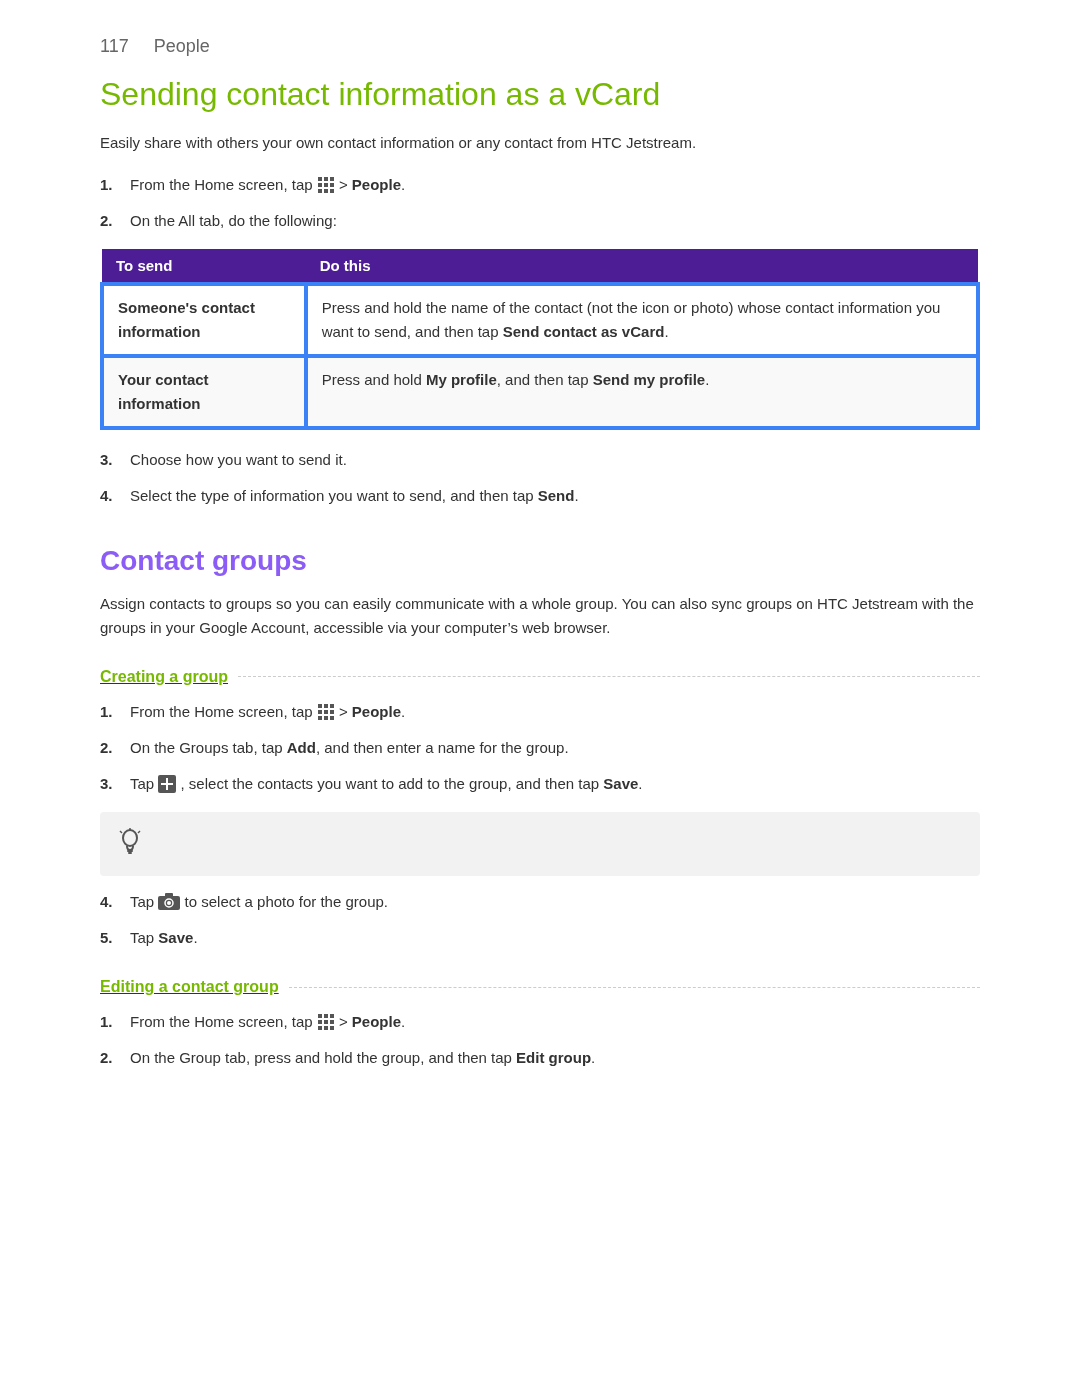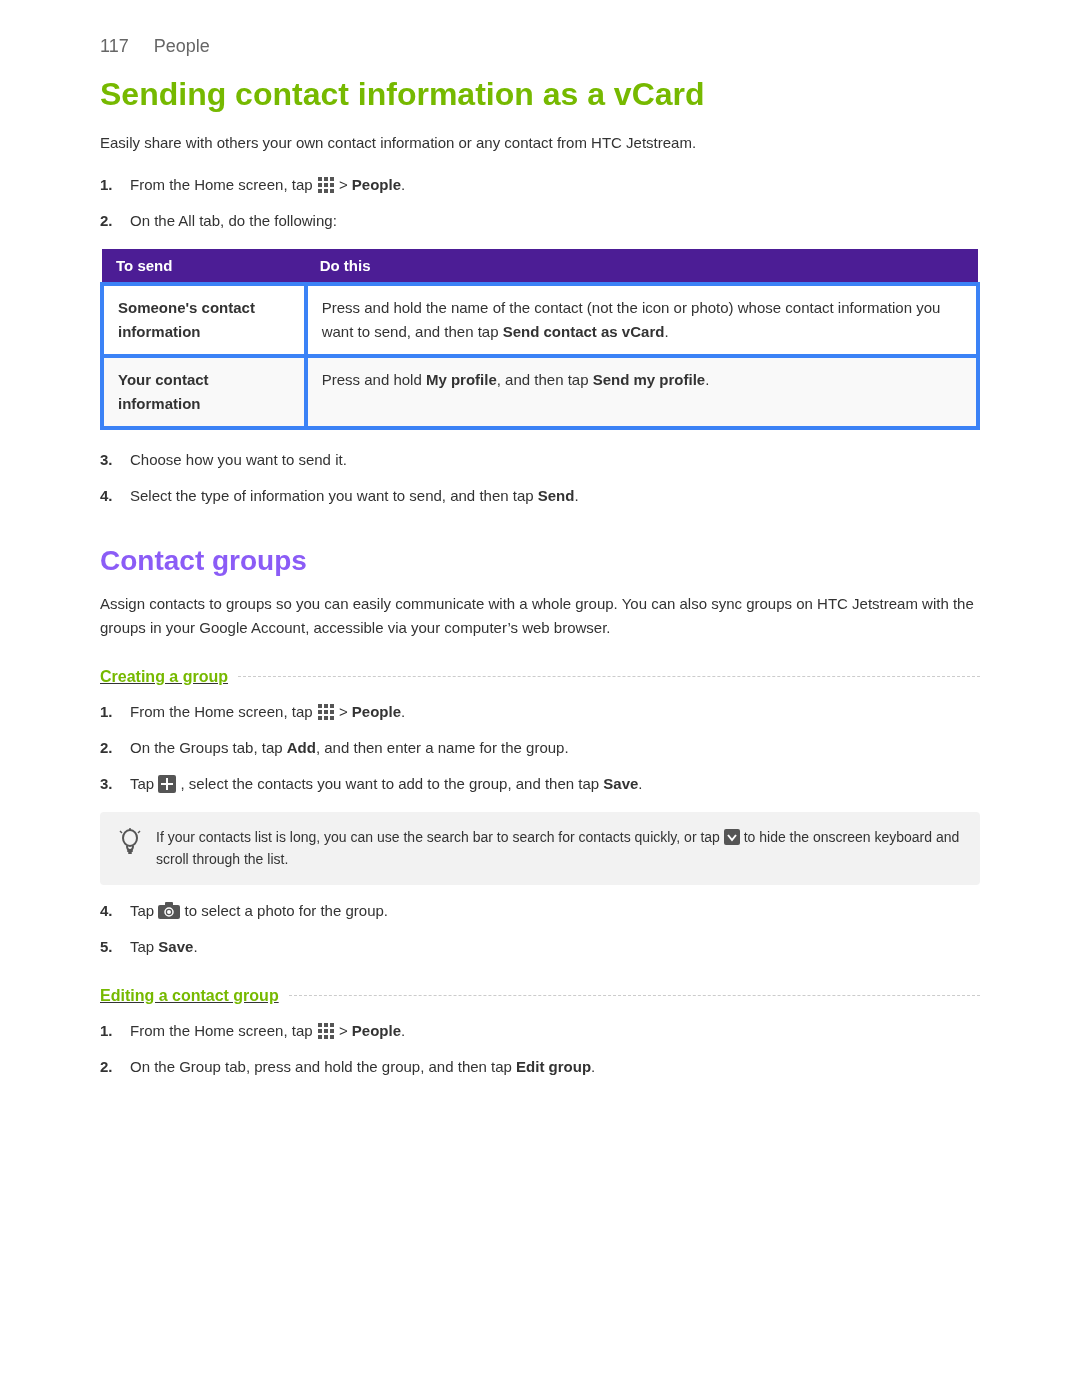--- a/index.html
+++ b/index.html
@@ -15,21 +15,21 @@
     }
 
     .page-number {
       font-size: 18px;
       color: #666666;
       margin-bottom: 18px;
     }
 
     h1 {
       font-size: 32px;
-      font-weight: bold;
+      font-weight: normal;
       color: #76b900;
       margin-bottom: 18px;
       line-height: 1.2;
     }
 
     h2 {
       font-size: 28px;
       font-weight: bold;
       color: #8b5cf6;
       margin-bottom: 14px;
@@ -288,28 +288,20 @@
     <svg width="24" height="28" viewBox="0 0 24 28" xmlns="http://www.w3.org/2000/svg">
       <ellipse cx="12" cy="10" rx="7" ry="8" fill="none" stroke="#555" stroke-width="2"></ellipse>
       <path d="M9 18 Q9 22 12 22 Q15 22 15 18" fill="none" stroke="#555" stroke-width="2"></path>
       <rect x="9" y="22" width="6" height="2" rx="1" fill="#555"></rect>
       <rect x="10" y="24" width="4" height="2" rx="1" fill="#555"></rect>
       <line x1="12" y1="2" x2="12" y2="0" stroke="#555" stroke-width="1.5"></line>
       <line x1="4" y1="5" x2="2" y2="3" stroke="#555" stroke-width="1.5"></line>
       <line x1="20" y1="5" x2="22" y2="3" stroke="#555" stroke-width="1.5"></line>
     </svg>
   </span>
-  <span>
-    If your contacts list is long, you can use the search bar to search for contacts quickly, or tap
-    <svg class="inline-chevron-down" viewBox="0 0 16 16" xmlns="http://www.w3.org/2000/svg">
-      <rect x="0" y="0" width="16" height="16" fill="#555" rx="2"></rect>
-      <polyline points="4,6 8,11 12,6" fill="none" stroke="#fff" stroke-width="2"></polyline>
-    </svg>
-    to hide the onscreen keyboard and scroll through the list.
-  </span>
 </div>
 
 <ol class="steps-list" start="4">
   <li>
     <span class="step-num">4.</span>
     <span class="step-text">
       Tap
       <svg class="inline-camera-icon" viewBox="0 0 22 18" xmlns="http://www.w3.org/2000/svg">
         <rect x="0" y="3" width="22" height="14" rx="2" fill="#555"></rect>
         <rect x="7" y="0" width="8" height="4" rx="1" fill="#555"></rect>

